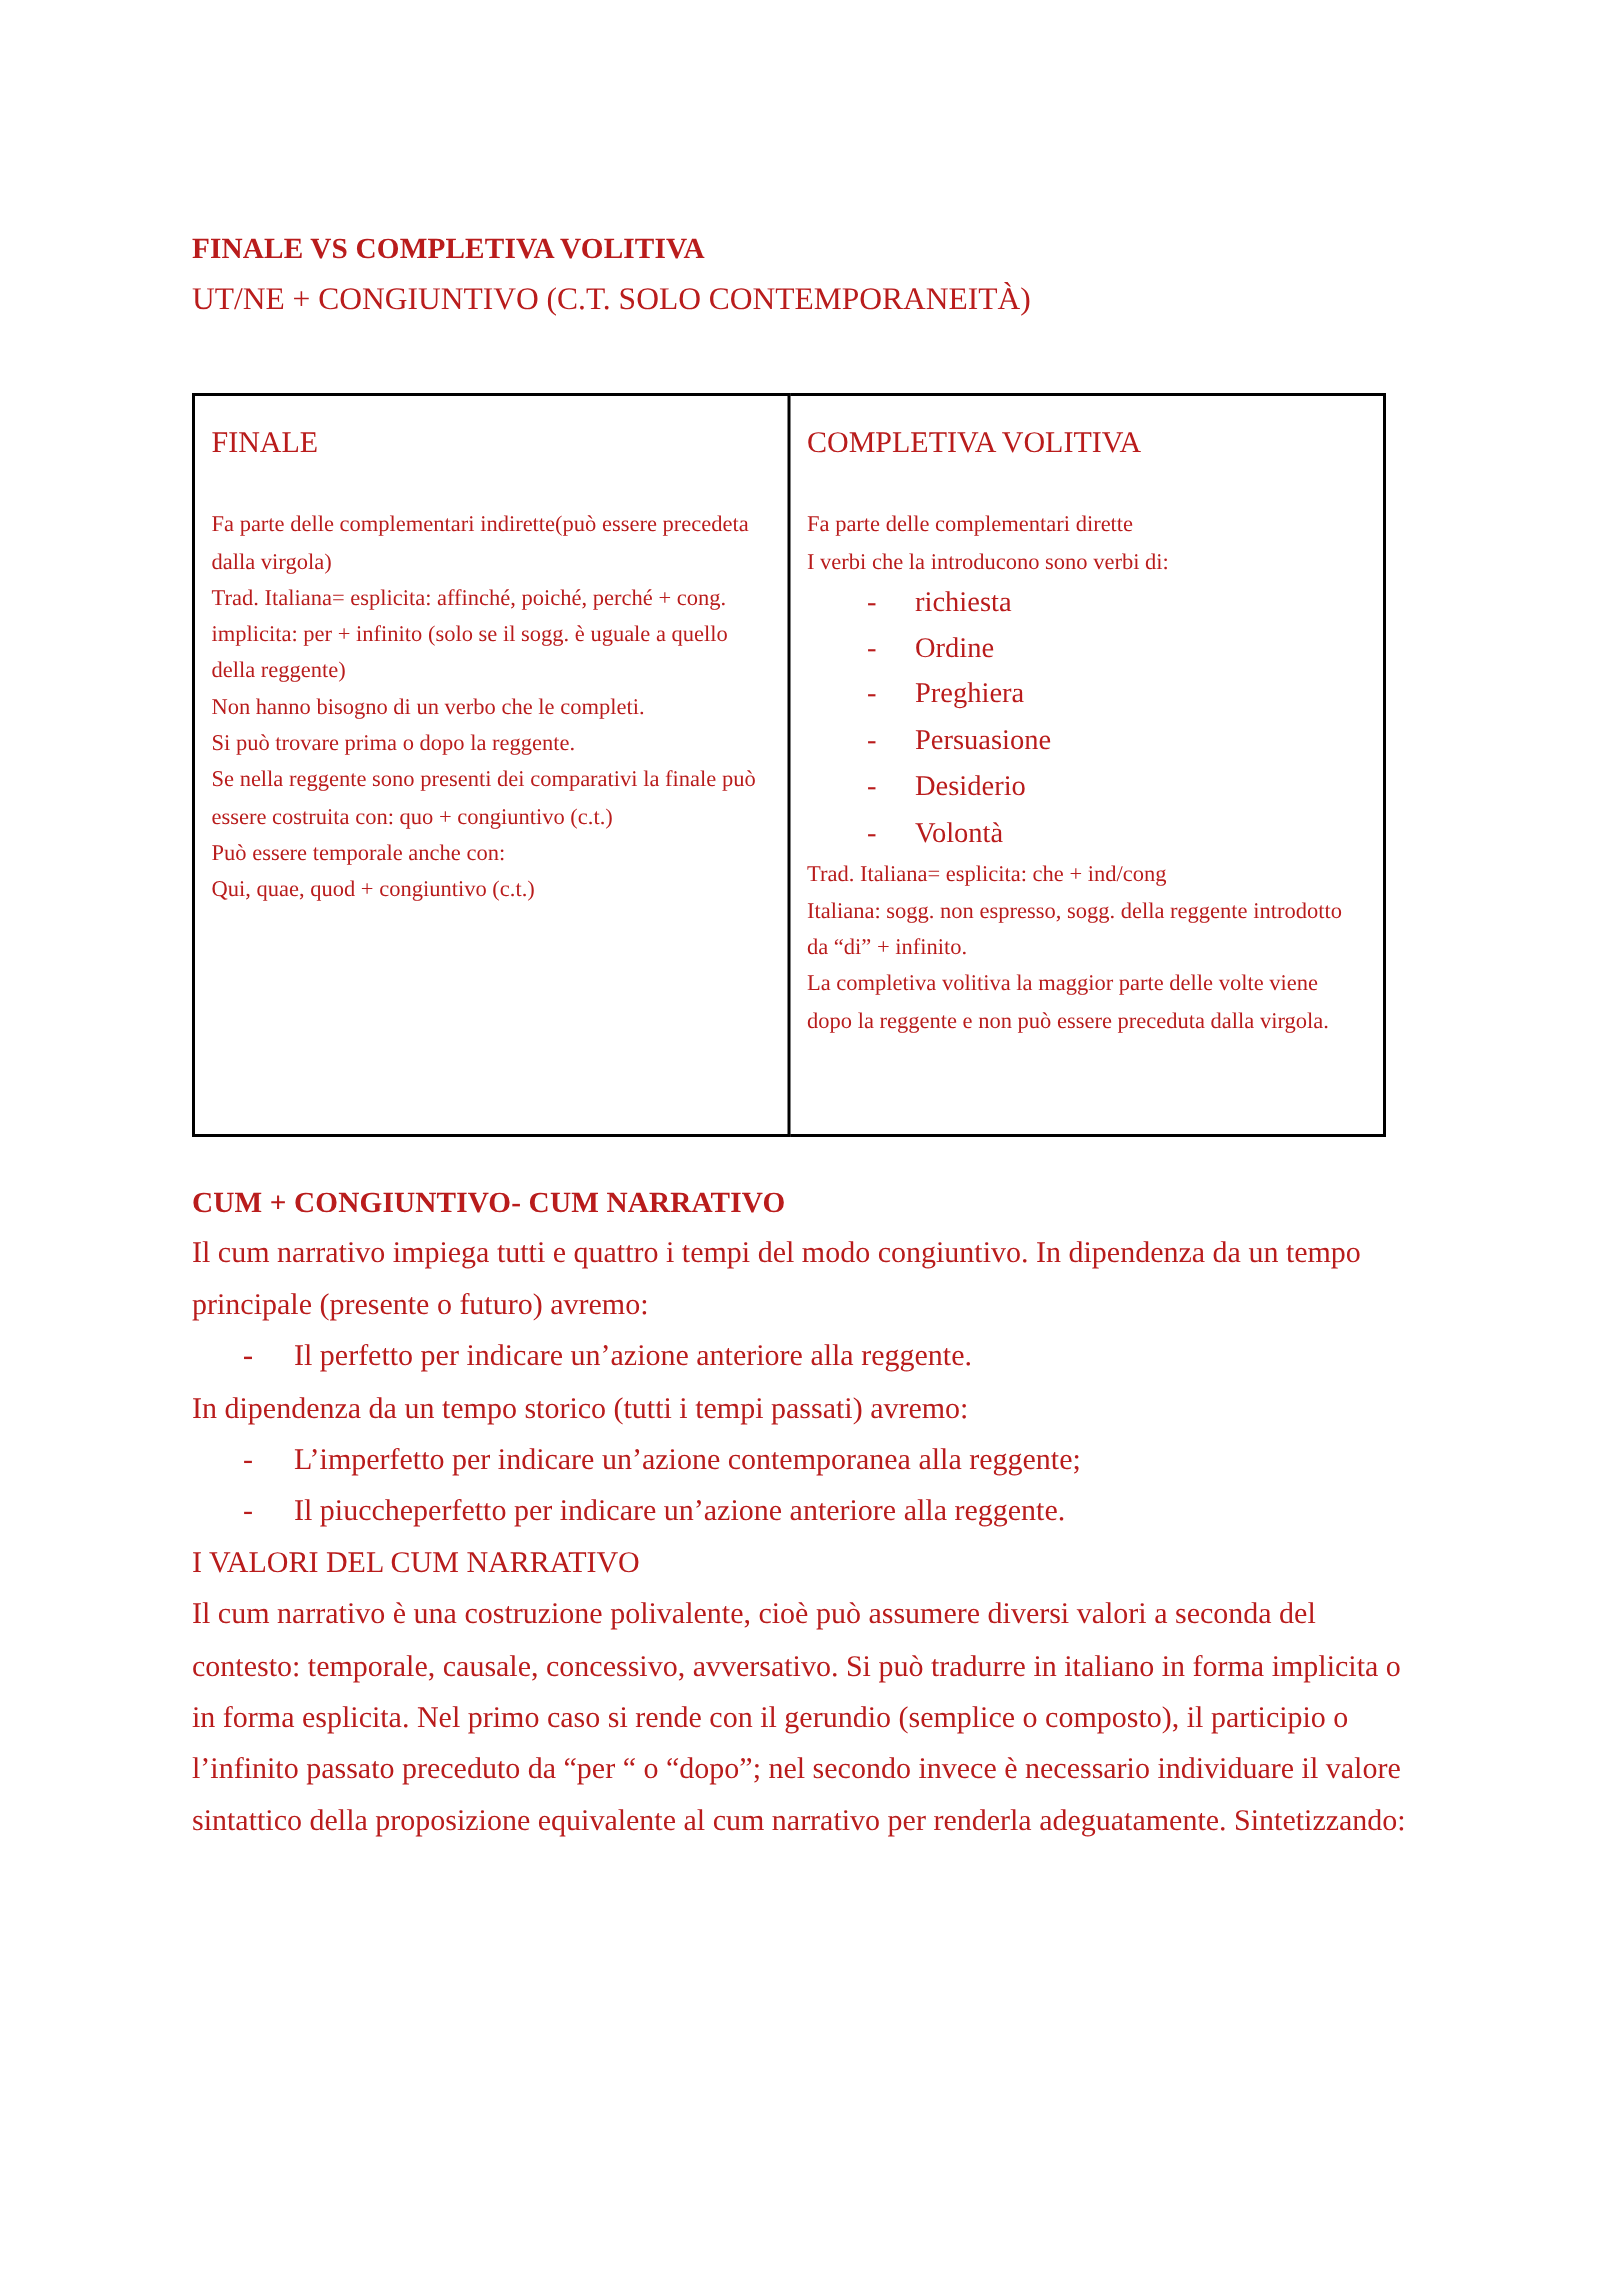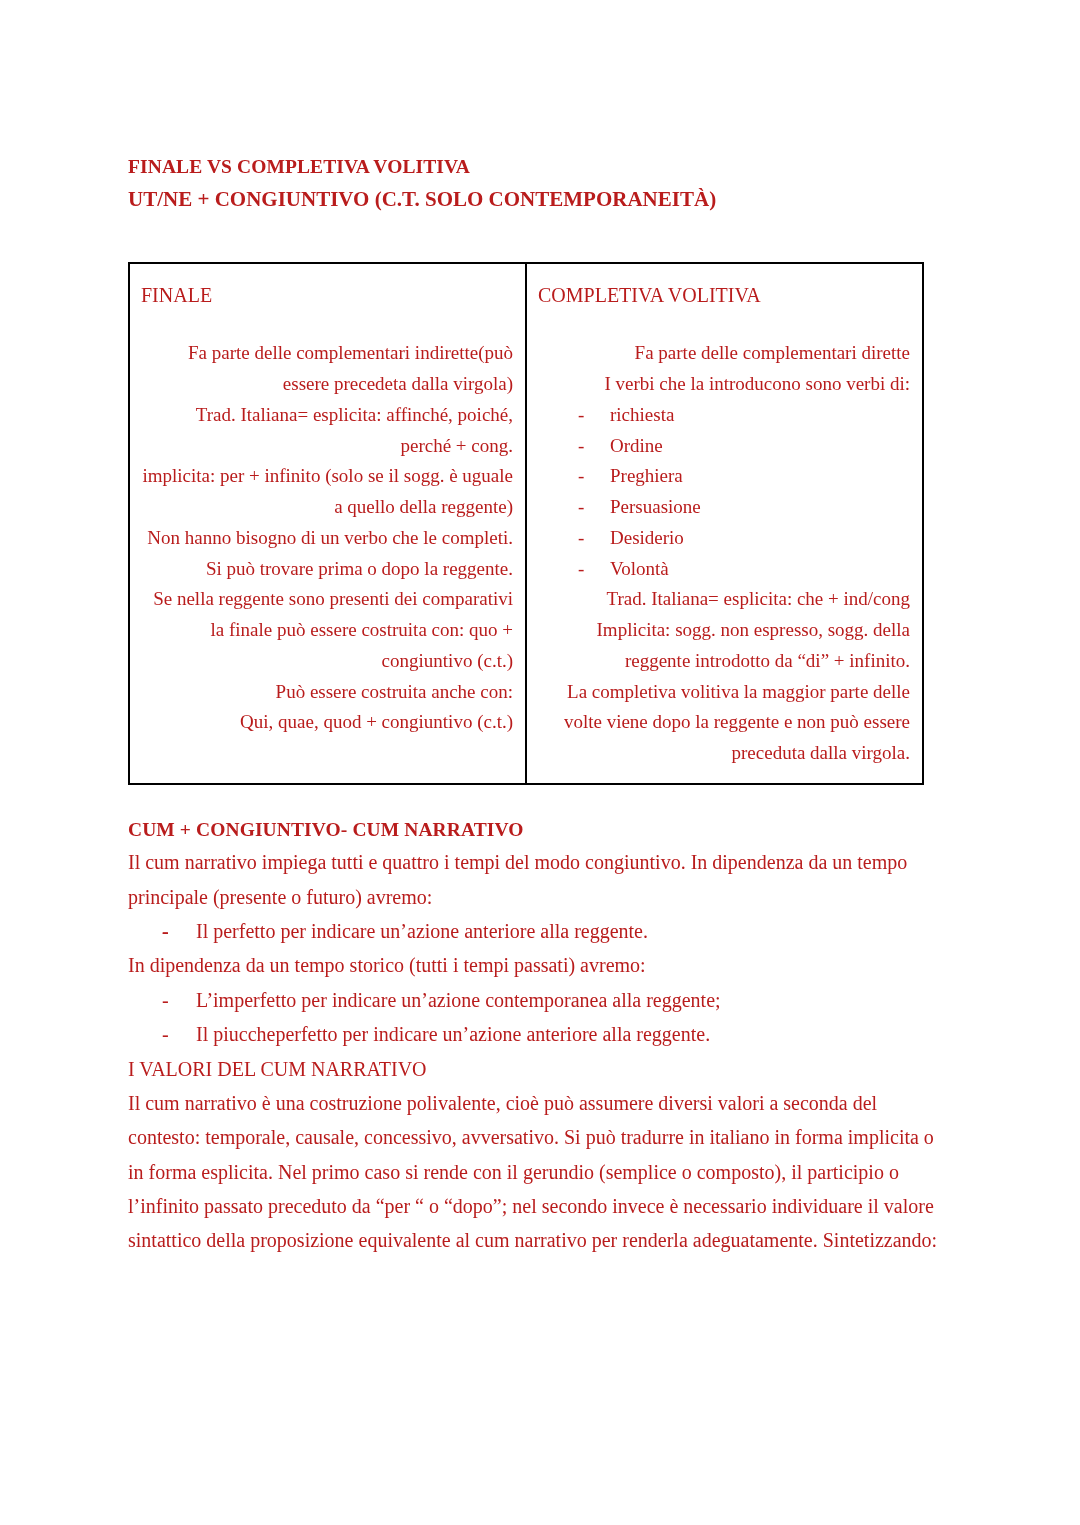--- a/index.html
+++ b/index.html
@@ -28,21 +28,21 @@
   
   .h-bold {
     font-size: 19.5px;
     font-weight: bold;
     line-height: 1.55;
     margin: 0;
     letter-spacing: 0.1px;
   }
   .h-plain {
     font-size: 21px;
-    font-weight: bold;
+    font-weight: normal;
     line-height: 1.62;
     margin: 0;
   }
   .para {
     font-size: 20px;
     font-weight: normal;
     line-height: 1.72;
     margin: 0;
   }
 
@@ -59,24 +59,23 @@
     vertical-align: top;
     padding: 16px 12px 14px 11px;
     height: 462px;
   }
   .cell-title {
     font-size: 20px;
     line-height: 1.5;
     margin: 0 0 28px 0;
   }
   .cell-line {
-    font-size: 19px;
+    font-size: 15px;
     line-height: 1.62;
     margin: 0;
-    text-align: right;
   }
 
   
   .dash-list {
     list-style: none;
     margin: 0;
     padding: 0;
   }
   .dash-item {
     display: block;
@@ -128,21 +127,21 @@
 
           <td>
             <div class="cell-title">FINALE</div>
 
             <div class="cell-line">Fa parte delle complementari indirette(può essere precedeta dalla virgola)</div>
             <div class="cell-line">Trad. Italiana= esplicita: affinché, poiché, perché + cong.</div>
             <div class="cell-line">implicita: per + infinito (solo se il sogg. è uguale a quello della reggente)</div>
             <div class="cell-line">Non hanno bisogno di un verbo che le completi.</div>
             <div class="cell-line">Si può trovare prima o dopo la reggente.</div>
             <div class="cell-line">Se nella reggente sono presenti dei comparativi la finale può essere costruita con: quo + congiuntivo (c.t.)</div>
-            <div class="cell-line">Può essere costruita anche con:</div>
+            <div class="cell-line">Può essere temporale anche con:</div>
             <div class="cell-line">Qui, quae, quod + congiuntivo (c.t.)</div>
           </td>
 
           <td>
             <div class="cell-title">COMPLETIVA VOLITIVA</div>
 
             <div class="cell-line">Fa parte delle complementari dirette</div>
             <div class="cell-line">I verbi che la introducono sono verbi di:</div>
 
             <div class="dash-list">
@@ -166,21 +165,21 @@
                 <span class="dash">-</span>
                 <span>Desiderio</span>
               </div>
               <div class="dash-item">
                 <span class="dash">-</span>
                 <span>Volontà</span>
               </div>
             </div>
 
             <div class="cell-line">Trad. Italiana= esplicita: che + ind/cong</div>
-            <div class="cell-line">Implicita: sogg. non espresso, sogg. della reggente introdotto da “di” + infinito.</div>
+            <div class="cell-line">Italiana: sogg. non espresso, sogg. della reggente introdotto da “di” + infinito.</div>
             <div class="cell-line">La completiva volitiva la maggior parte delle volte viene dopo la reggente e non può essere preceduta dalla virgola.</div>
           </td>
 
         </tr>
       </tbody>
     </table>
 
     <div class="block-gap-lg"></div>
 
     <h2 class="h-bold">CUM + CONGIUNTIVO- CUM NARRATIVO</h2>

